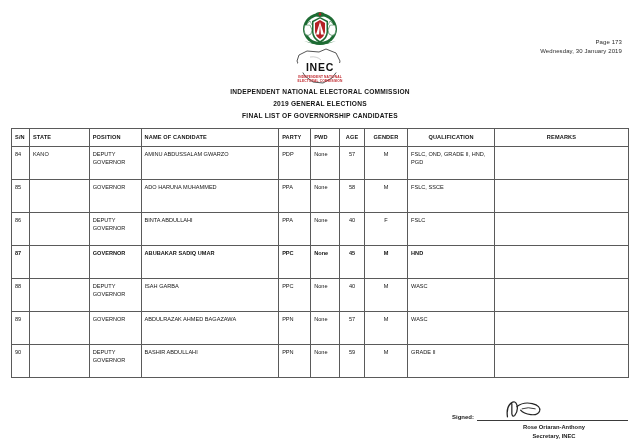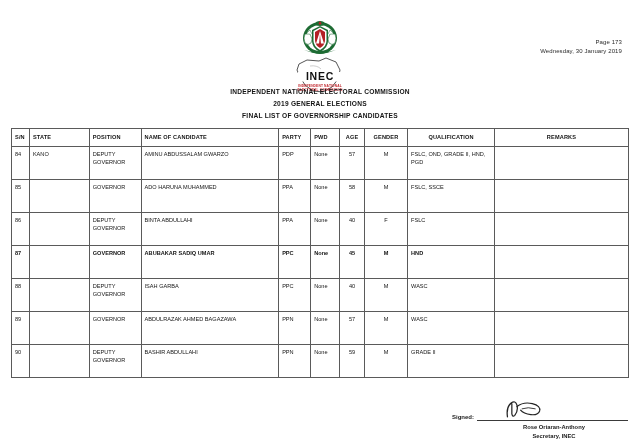--- a/index.html
+++ b/index.html
@@ -26,21 +26,21 @@
   }
   .page-meta .meta-line {
     font-size: 6px;
     color: #2b2b2b;
     letter-spacing: .1px;
     white-space: nowrap;
   }
 
   .logo-wrap {
     position: absolute;
-    top: 19px;
+    top: 10px;
     left: 50%;
     transform: translateX(-50%);
     width: 70px;
   }
   .crest {
     width: 46px;
     height: 40px;
     margin: 0 auto;
     display: block;
   }

